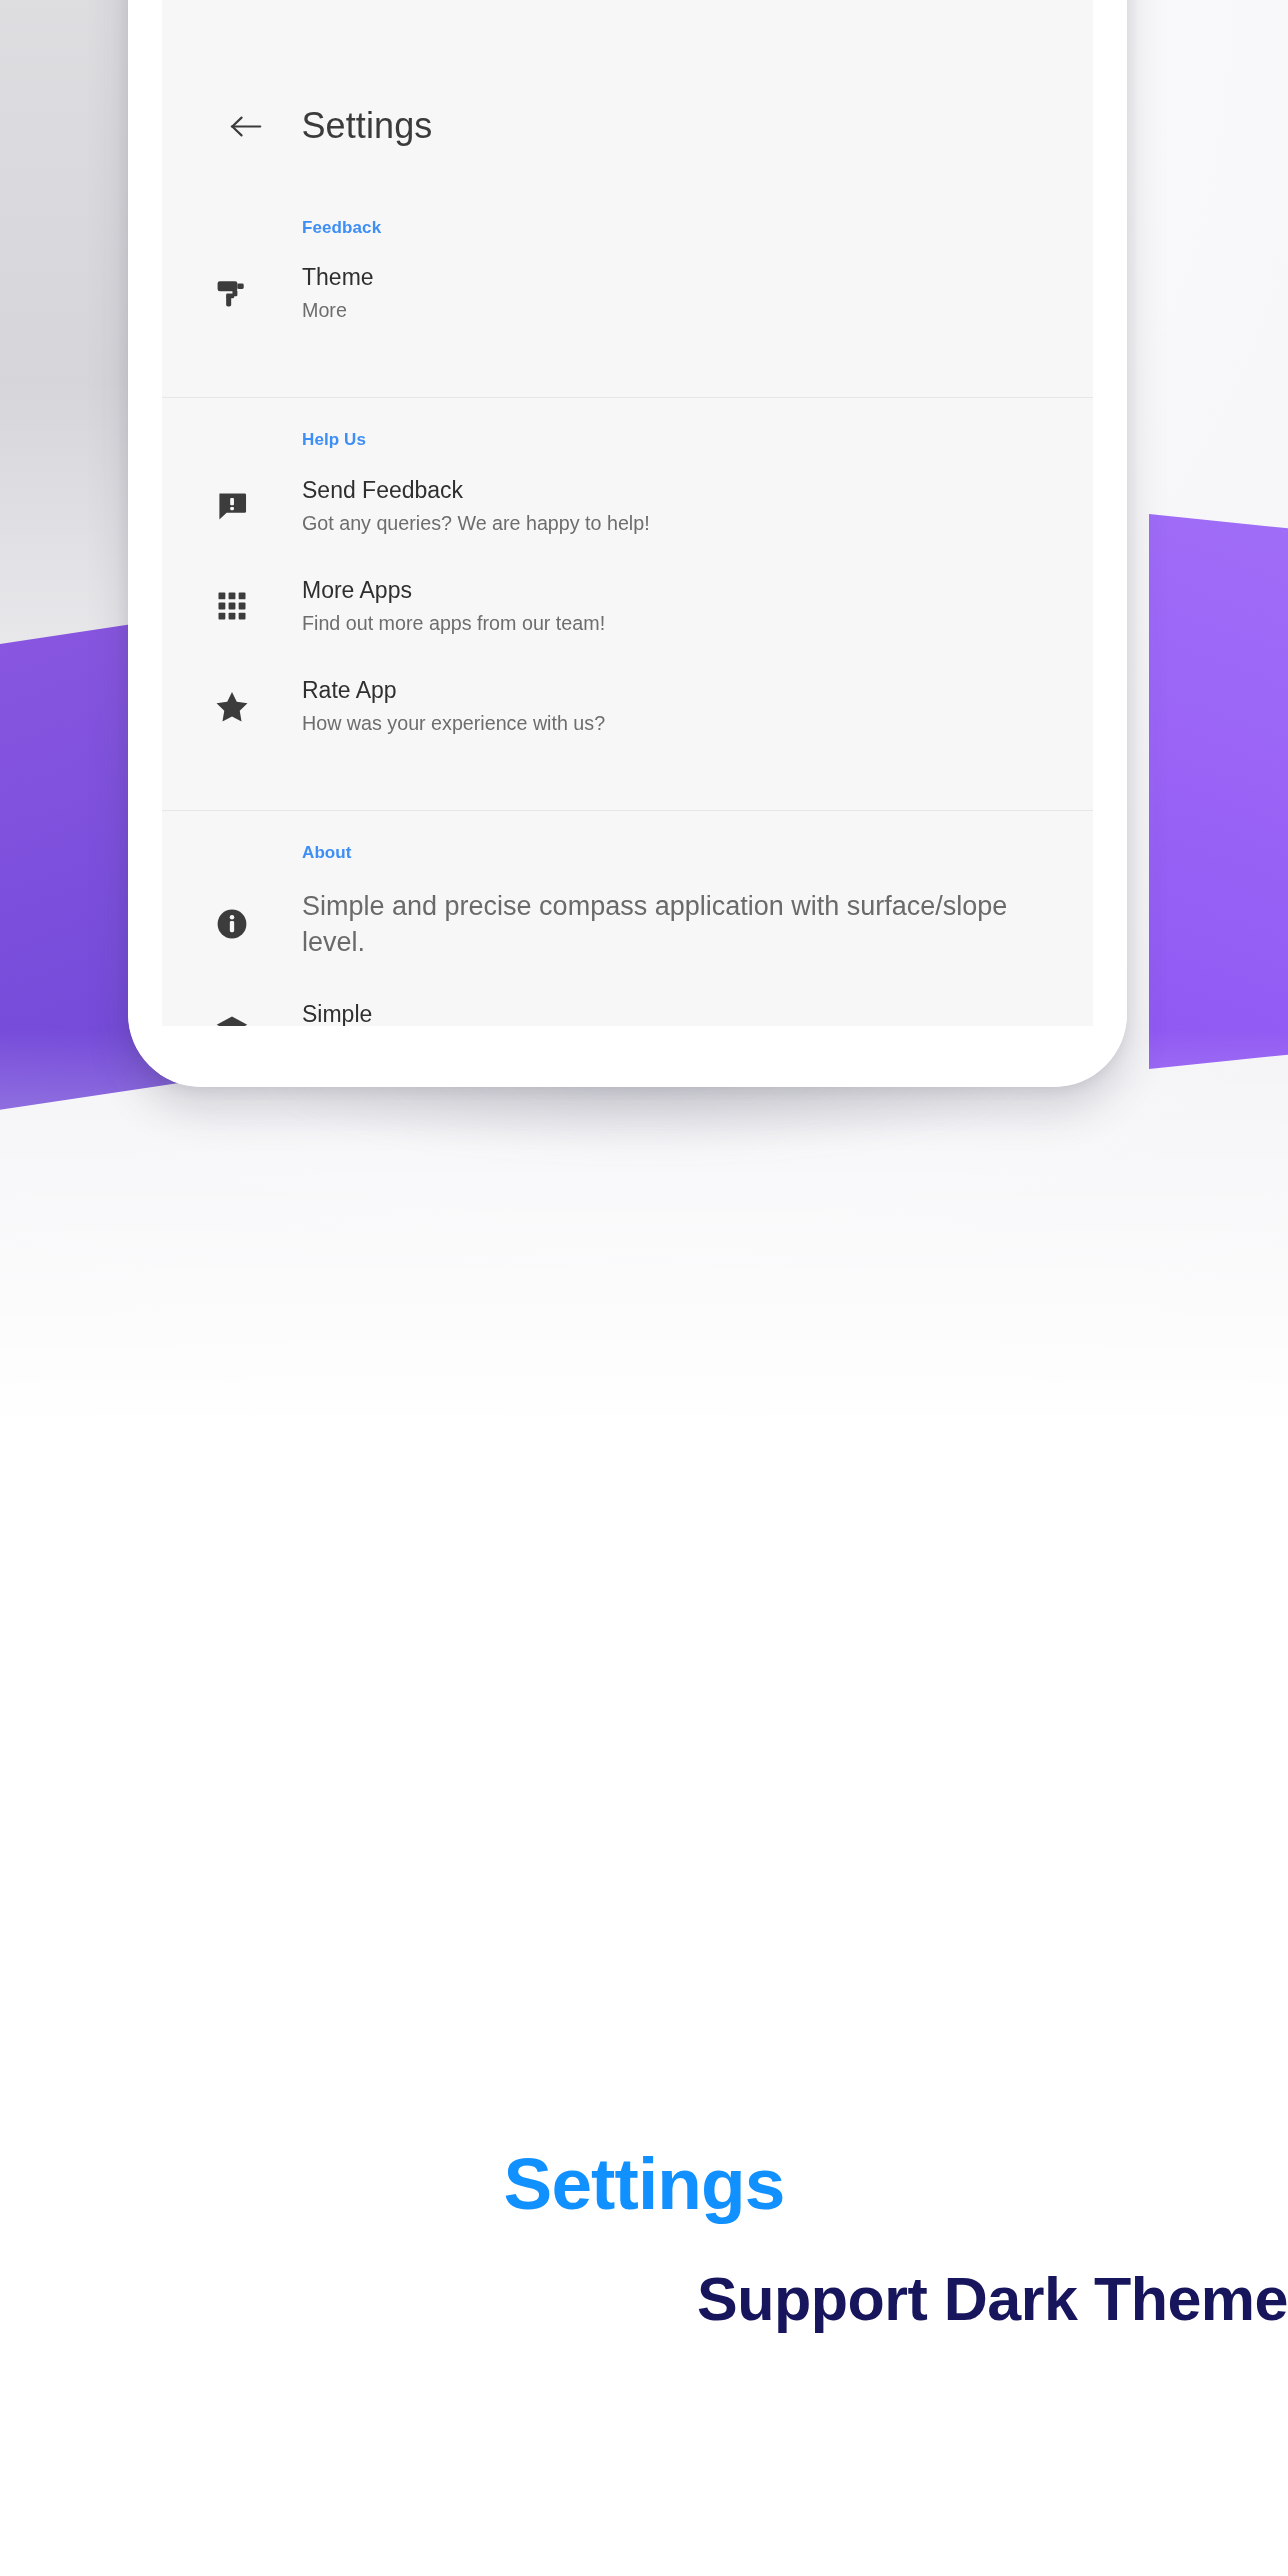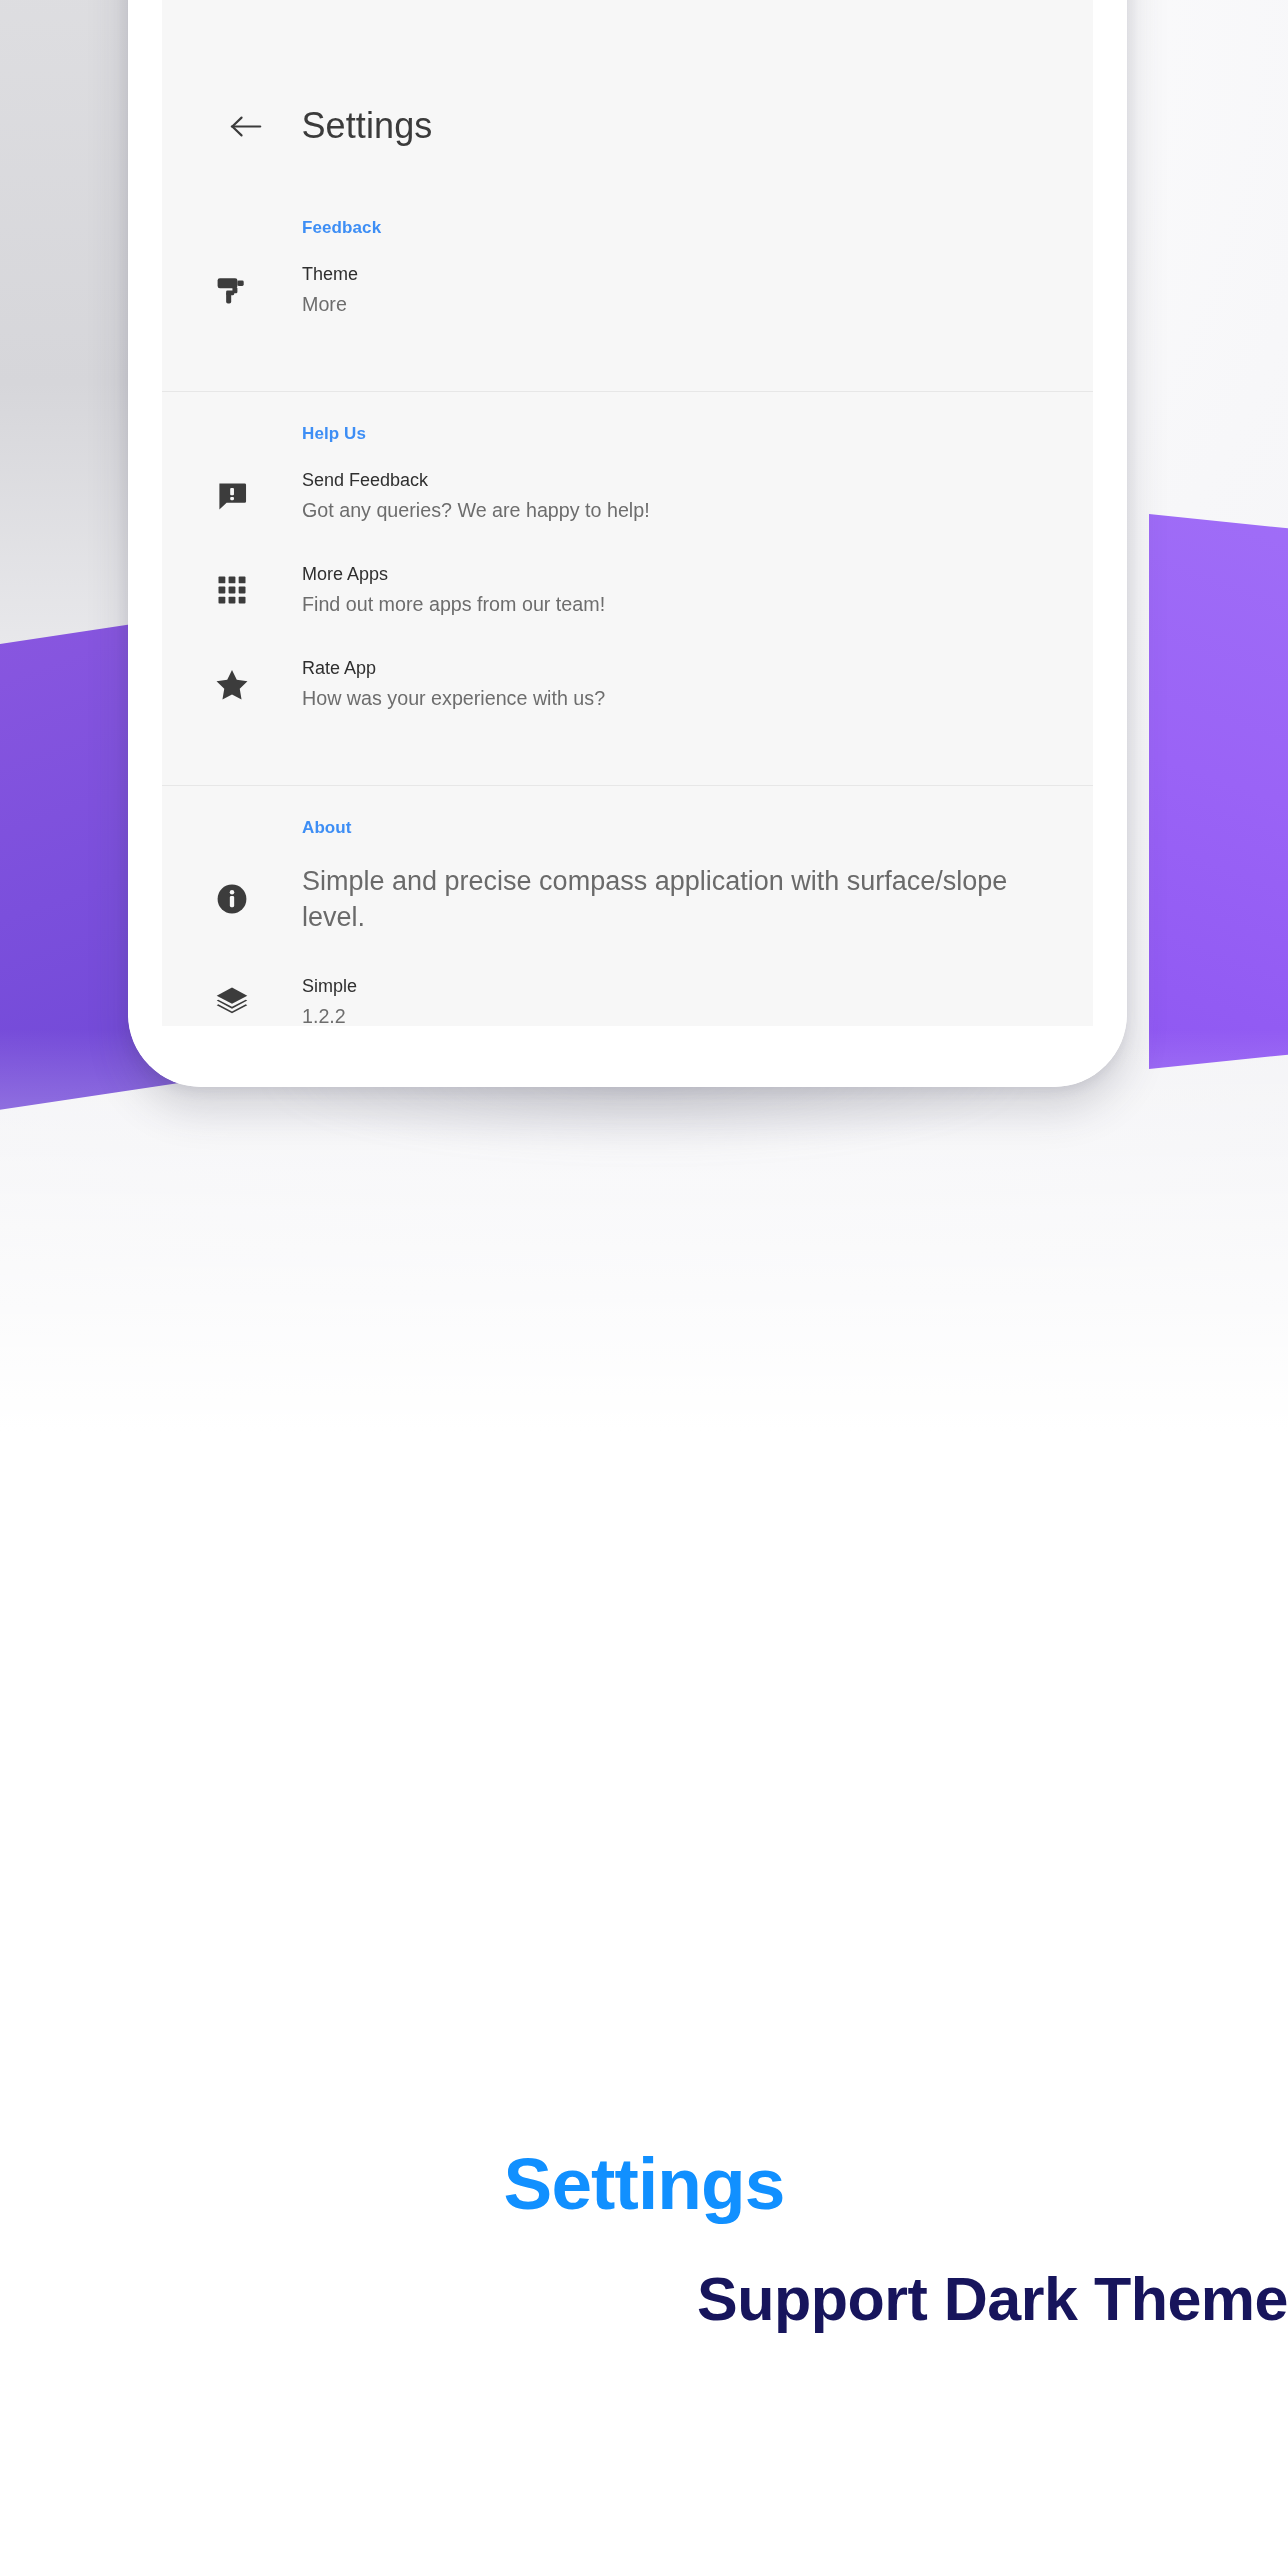--- a/index.html
+++ b/index.html
@@ -108,21 +108,21 @@
     min-height:93px;
     cursor:pointer;
   }
   .row-icon {
     width:140px; flex:0 0 140px;
     display:flex; align-items:center; justify-content:center;
     color:#3c3c3c;
   }
   .row-icon svg { display:block; }
   .row-text { display:flex; flex-direction:column; justify-content:center; }
-  .row-title { font-size:18px; color:#2f2f2f; line-height:1.25; }
+  .row-title { font-size:23px; color:#2f2f2f; line-height:1.25; }
   .row-sub { font-size:19.7px; color:#6d6d6d; line-height:1.3; margin-top:6.3px; }
   .row-sub-only { font-size:27px; color:#6a6a6a; line-height:1.35; }
 
   .sec-general  { padding-bottom:23px; }
   .sec-help     { padding-bottom:23px; }
   .sec-about    { padding-bottom:23px; }
 
   
   #caption {
     position:absolute; left:0; top:2147px; width:1288px;

